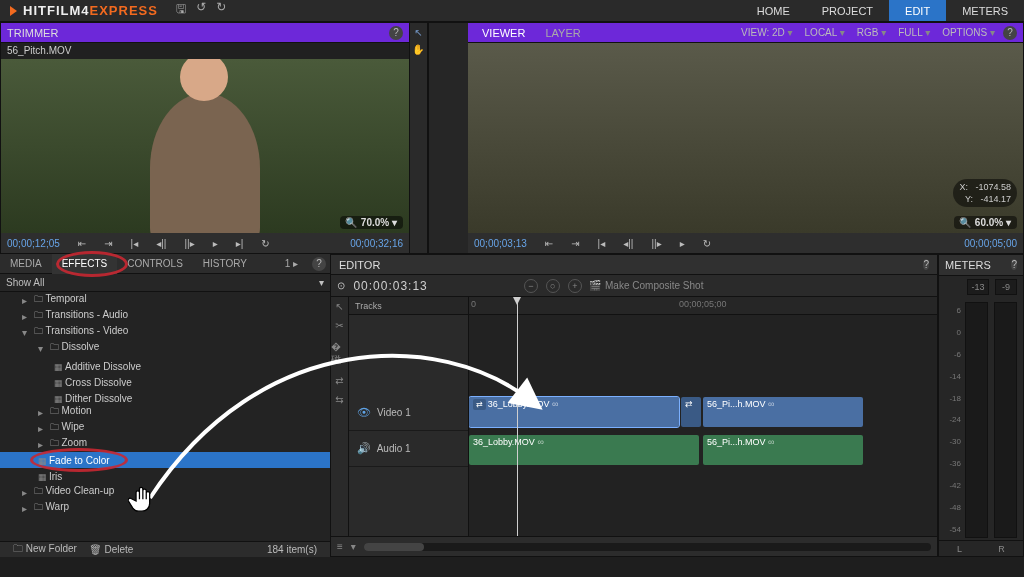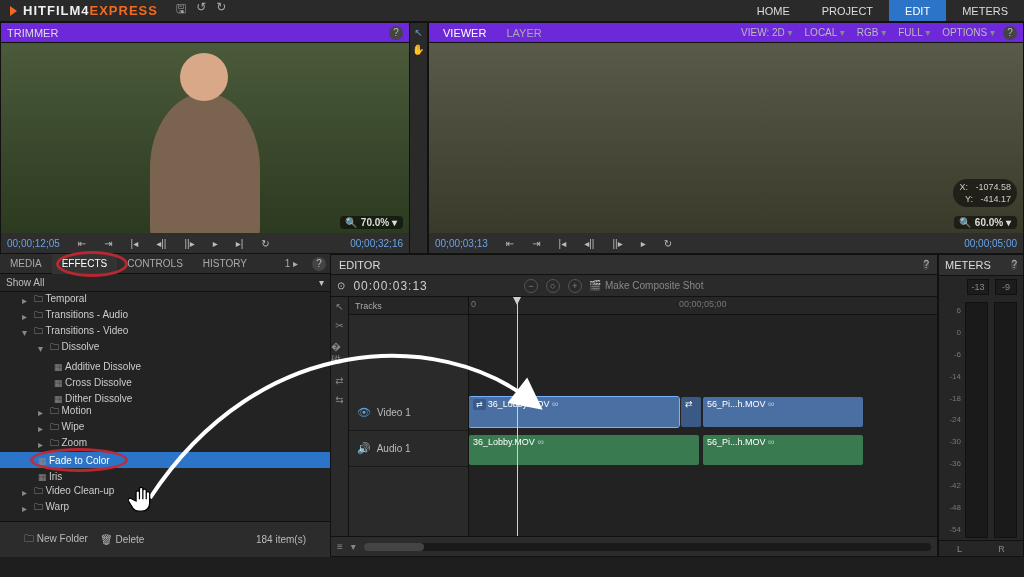--- a/index.html
+++ b/index.html
@@ -31,21 +31,21 @@
   .trimmer { width:410px; }
   .clipname { height:16px; background:#202020; padding:0 6px; font-size:10px; color:#ccc; line-height:16px;}
   .preview { flex:1; background:linear-gradient(#4a5a3a,#2c3a20); position:relative; overflow:hidden; display:flex; justify-content:center; align-items:flex-end;}
   .person { width:110px; height:150px; background:#7a6450; border-radius:50% 50% 10% 10%; position:relative; margin-bottom:-10px;}
   .person::before { content:""; position:absolute; top:-40px; left:30px; width:48px; height:48px; background:#d8a888; border-radius:50%; }
   .zoombox { position:absolute; bottom:4px; right:6px; background:rgba(0,0,0,.5); color:#ddd; font-size:10px; padding:1px 6px; border-radius:4px;font-weight:bold;}
   .transport { height:20px; background:#2e2e2e; display:flex; align-items:center; padding:0 6px; gap:18px; font-size:10px; color:#bbb;}
   .tc { color:#67a4e8; }
   .tbtn { cursor:pointer; font-size:10px; color:#bbb; }
   
-  .viewer { flex:1; }
+  .viewer { flex:1;padding-left:39px; }
   .viewer .preview { background:linear-gradient(#5a5a4a,#3a3a2a); }
   .coords { position:absolute; right:6px; bottom:26px; background:rgba(0,0,0,.5); padding:2px 6px; font-size:9px; color:#ccc; line-height:12px; border-radius:14px; text-align:right;}
   .sidebar-strip { width:18px; background:#2a2a2a; border:1px solid #111; border-left:none; display:flex; flex-direction:column; align-items:center; padding-top:4px; gap:6px; font-size:10px; color:#789ed1;}
   
   .row2 { display:flex; height:303px; }
   .left { width:330px; display:flex; flex-direction:column; }
   .tabbar { height:20px; background:#2c2c2c; display:flex; align-items:center; border-bottom:1px solid #111; position:relative;}
   .tabbar .t { padding:0 10px; line-height:20px; font-size:10px; color:#aaa; cursor:pointer; }
   .tabbar .t.active { color:#fff; background:#333; }
   .ring { position:absolute; border:3px solid rgba(200,40,50,.9); border-radius:50%/50%; pointer-events:none; }
@@ -54,21 +54,21 @@
   .showall { height:18px; background:#262626; padding:0 6px; display:flex; align-items:center; justify-content:space-between; font-size:10px; border-bottom:1px solid #111;}
   .tree { flex:1; background:#232323; overflow:hidden; font-size:10px; position:relative;}
   .tree .node { display:flex; align-items:center; height:16px; padding-left:8px; gap:4px; cursor:pointer; color:#ccc;}
   .tree .node.sel { background:#2b74c8; color:#fff; }
   .tree .indent1 { padding-left:22px; }
   .tree .indent2 { padding-left:38px; }
   .tree .indent3 { padding-left:54px;align-items:flex-end; }
   .caret { width:8px; display:inline-block; color:#888; }
   .folder::before { content:"🗀 "; font-size:9px; }
   .fx::before { content:"▦ "; font-size:9px; color:#888;}
-  .footer { height:36px; background:#2c2c2c; display:flex; align-items:center; padding:0 24px; gap:12px; font-size:10px; color:#bbb; border-top:1px solid #111;}
+  .footer { height:16px; background:#2c2c2c; display:flex; align-items:center; padding:0 13px; gap:12px; font-size:10px; color:#bbb; border-top:1px solid #111;}
   .footer .r { margin-left:auto; }
   
   .editor { flex:1; display:flex; flex-direction:column; border:1px solid #111; background:#262626;}
   .editor .head { height:20px; background:#303030; display:flex; align-items:center; padding:0 8px; font-size:11px; color:#ddd; border-bottom:1px solid #111;}
   .editor .head .right { margin-left:auto; }
   .ed-top { height:22px; background:#2a2a2a; display:flex; align-items:center; gap:8px; padding:0 6px; font-size:10px; border-bottom:1px solid #111;}
   .ed-top .tcbig { color:#cfcfcf; font-size:12px; letter-spacing:1px;}
   .ed-top .circ { width:14px;height:14px;border:1px solid #555;border-radius:50%;display:inline-flex;align-items:center;justify-content:center;font-size:9px;color:#888;cursor:pointer;}
   .ed-body { flex:1; display:flex; position:relative;}
   .ed-tools { width:18px; background:#2a2a2a; border-right:1px solid #111; display:flex; flex-direction:column; align-items:center; gap:8px; padding-top:4px; color:#888; font-size:10px;}
@@ -131,20 +131,21 @@
 
 <div class="row1">
 
   <div class="panel trimmer">
     <div class="panel-head">
       <span>TRIMMER</span>
       <div class="right">
           <span class="help">?</span>
         </div>
     </div>
+    <div class="clipname">56_Pitch.MOV</div>
     <div class="preview">
       <div class="person"></div>
       <div class="zoombox">🔍 <span>70.0%</span> ▾</div>
     </div>
     <div class="transport">
       <span class="tc">00;00;12;05</span>
       <span class="tbtn">⇤</span>
       <span class="tbtn">⇥</span>
       <span class="tbtn">|◂</span>
       <span class="tbtn">◂||</span>

